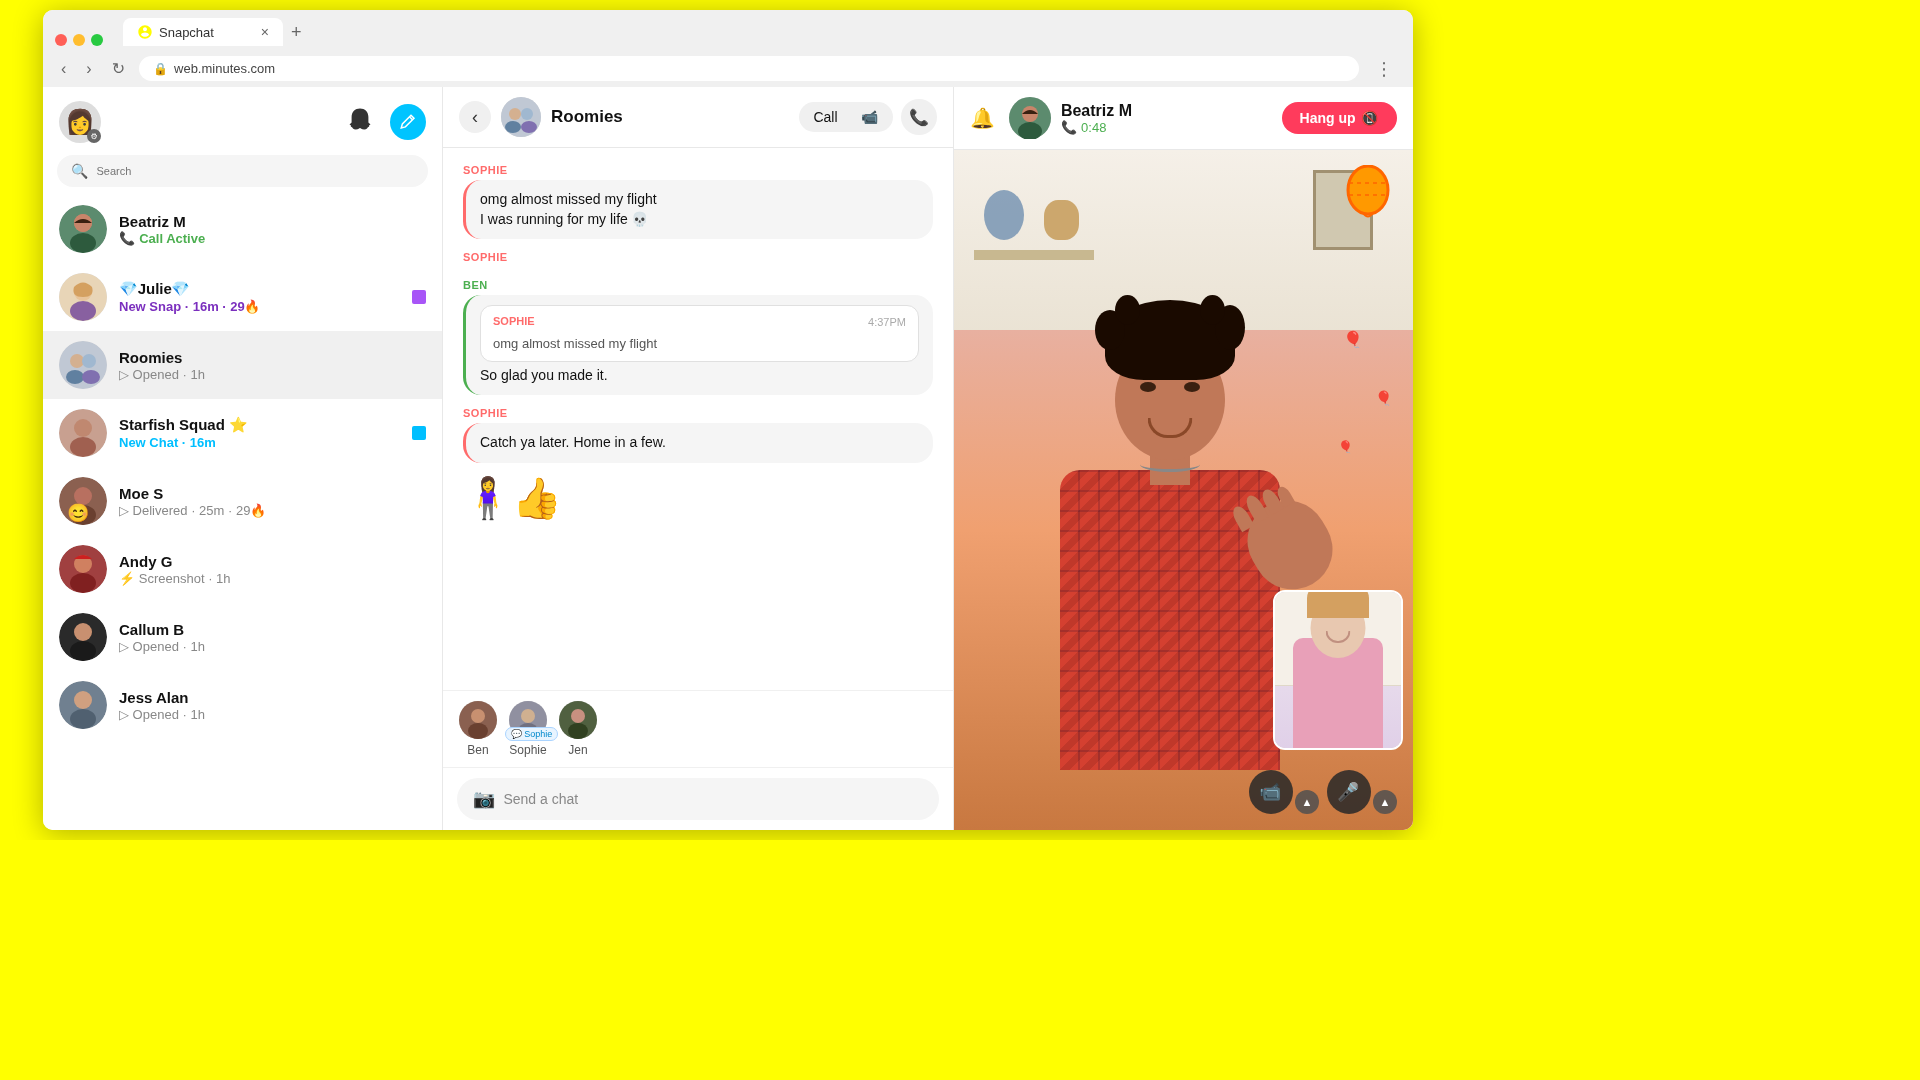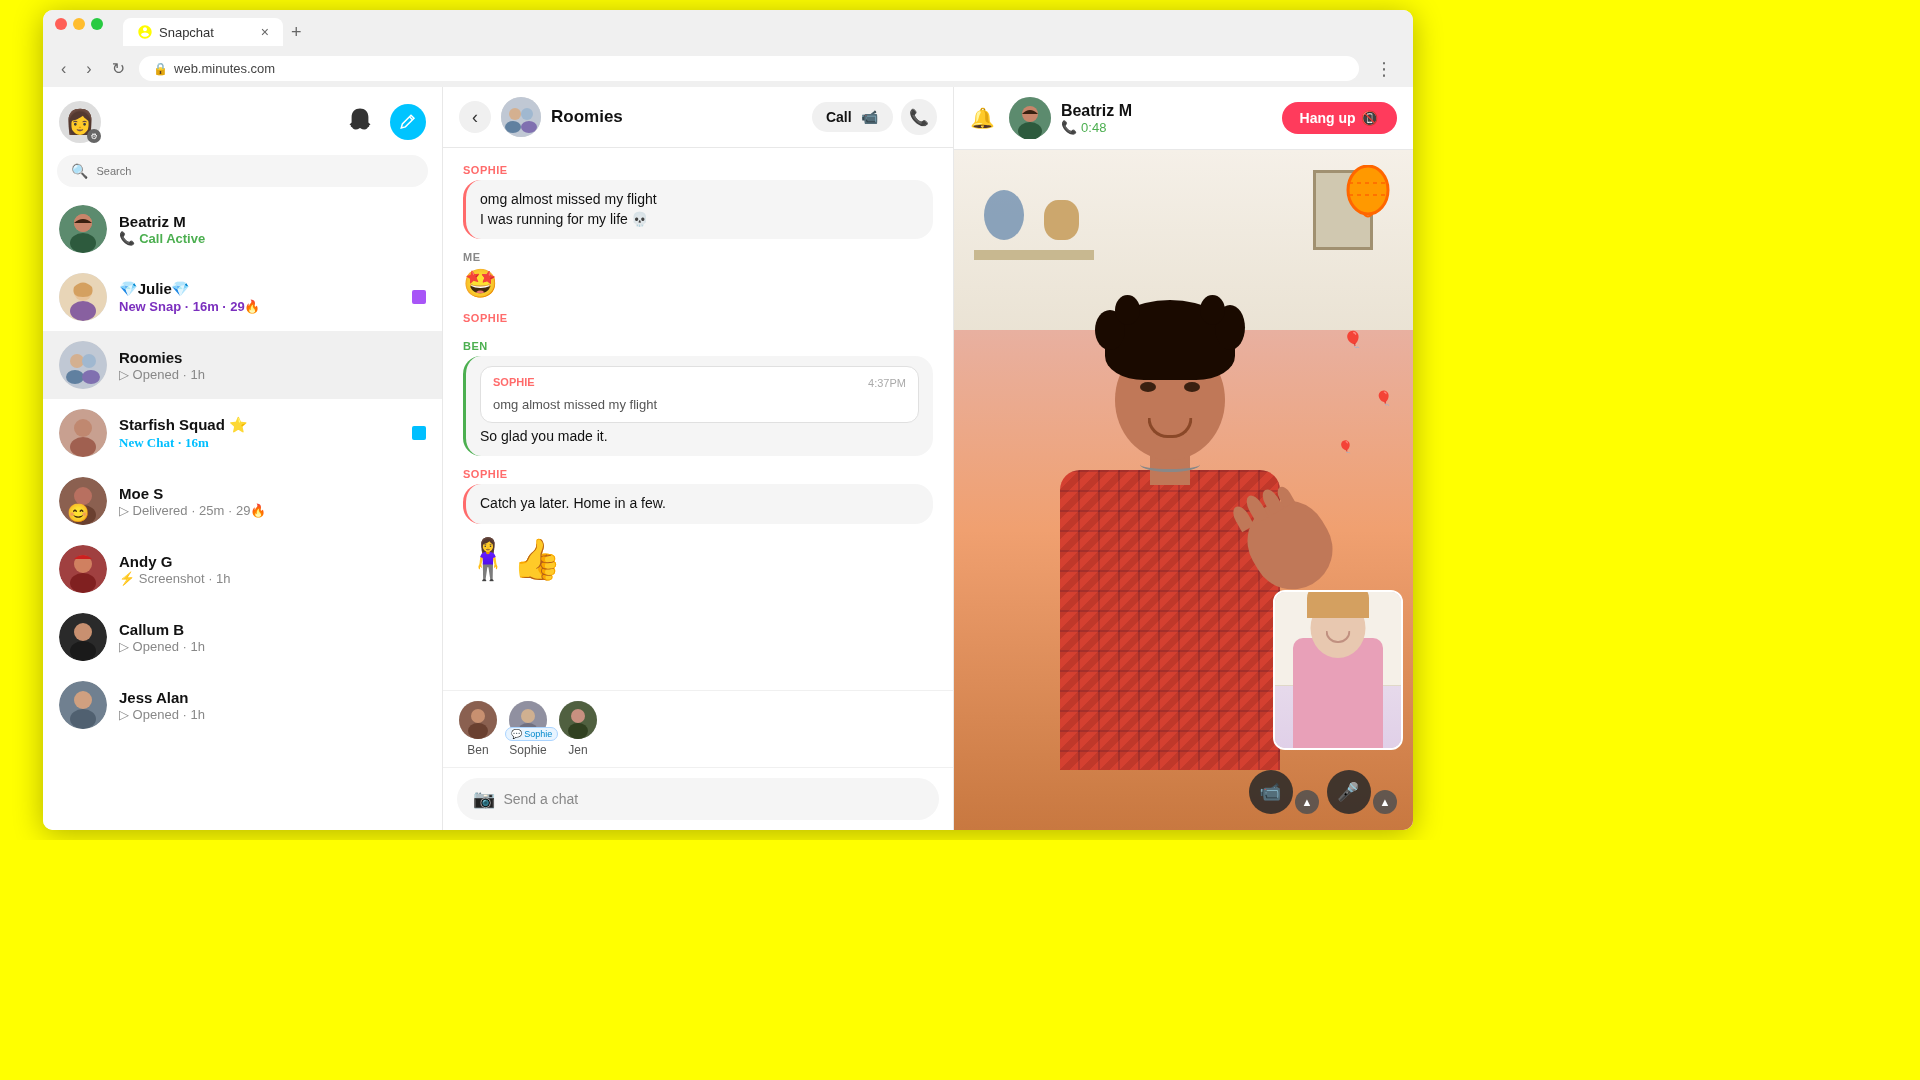--- a/index.html
+++ b/index.html
@@ -24,21 +24,21 @@
     }
     
     .browser-chrome {
       background: #f0f0f0;
       padding: 8px 12px 0 12px;
       display: flex;
       flex-direction: column;
     }
     .browser-top {
       display: flex;
-      align-items: flex-start;
+      align-items: flex-end;
       gap: 8px;
       margin-bottom: 6px;
     }
     .traffic-lights {
       display: flex;
       gap: 6px;
     }
     .tl {
       width: 12px;
       height: 12px;
@@ -238,21 +238,21 @@
     }
     .chat-sub {
       font-size: 13px;
       color: #888;
       display: flex;
       align-items: center;
       gap: 4px;
       margin-top: 1px;
     }
     .chat-sub.new-snap { color: #7B2FBE; font-weight: 600; text-align: center; }
-    .chat-sub.new-chat { color: #00BFFF; font-weight: 600; font-family: Liberation Serif, serif; }
+    .chat-sub.new-chat { color: #00BFFF; font-weight: 600; }
     .chat-badge {
       margin-left: auto;
     }
     .snap-badge {
       width: 14px;
       height: 14px;
       background: #a855f7;
       border-radius: 2px;
     }
     .chat-badge-blue {
@@ -308,25 +308,25 @@
       display: flex;
       gap: 8px;
       align-items: center;
     }
     .call-btn {
       background: #f0f0f0;
       border: none;
       border-radius: 20px;
       padding: 7px 14px;
       font-size: 14px;
-      font-weight: 700;
-      cursor: pointer;
-      display: flex;
-      align-items: center;
-      gap: 10px;
+      font-weight: 400;
+      cursor: pointer;
+      display: flex;
+      align-items: center;
+      gap: 24px;
       color: #111;
     }
     .phone-btn {
       background: #f0f0f0;
       border: none;
       border-radius: 50%;
       width: 36px;
       height: 36px;
       font-size: 16px;
       cursor: pointer;
@@ -741,24 +741,20 @@
 
       <div class="messages-area">
 
         <div class="msg-group">
           <div class="sender-label sender-sophie">SOPHIE</div>
           <div class="msg-bubble msg-sophie">
             omg almost missed my flight<br>I was running for my life 💀
           </div>
         </div>
 
-        <div class="msg-group">
-          <div class="sender-label sender-me">ME</div>
-          <div class="emoji-msg">🤩</div>
-        </div>
 
         <div class="msg-group">
           <div class="sender-label sender-sophie">SOPHIE</div>
         </div>
 
         <div class="msg-group">
           <div class="sender-label" style="color:#4CAF50">BEN</div>
           <div class="msg-bubble ben-reply">
             <div class="quoted-msg">
               <div style="display:flex; justify-content:space-between; align-items:center; margin-bottom:3px;">

